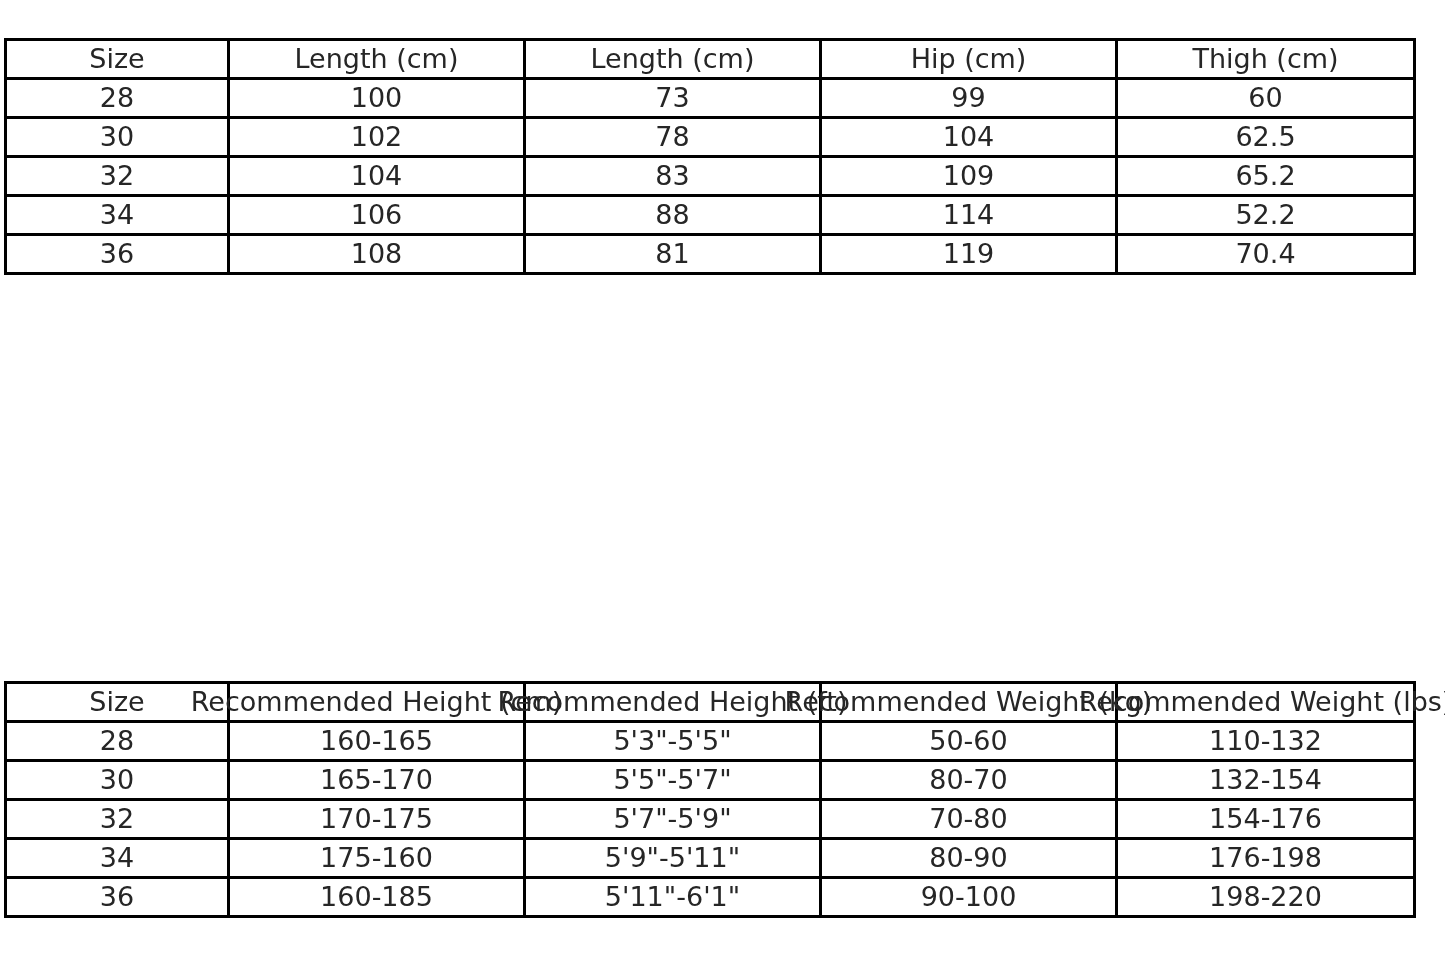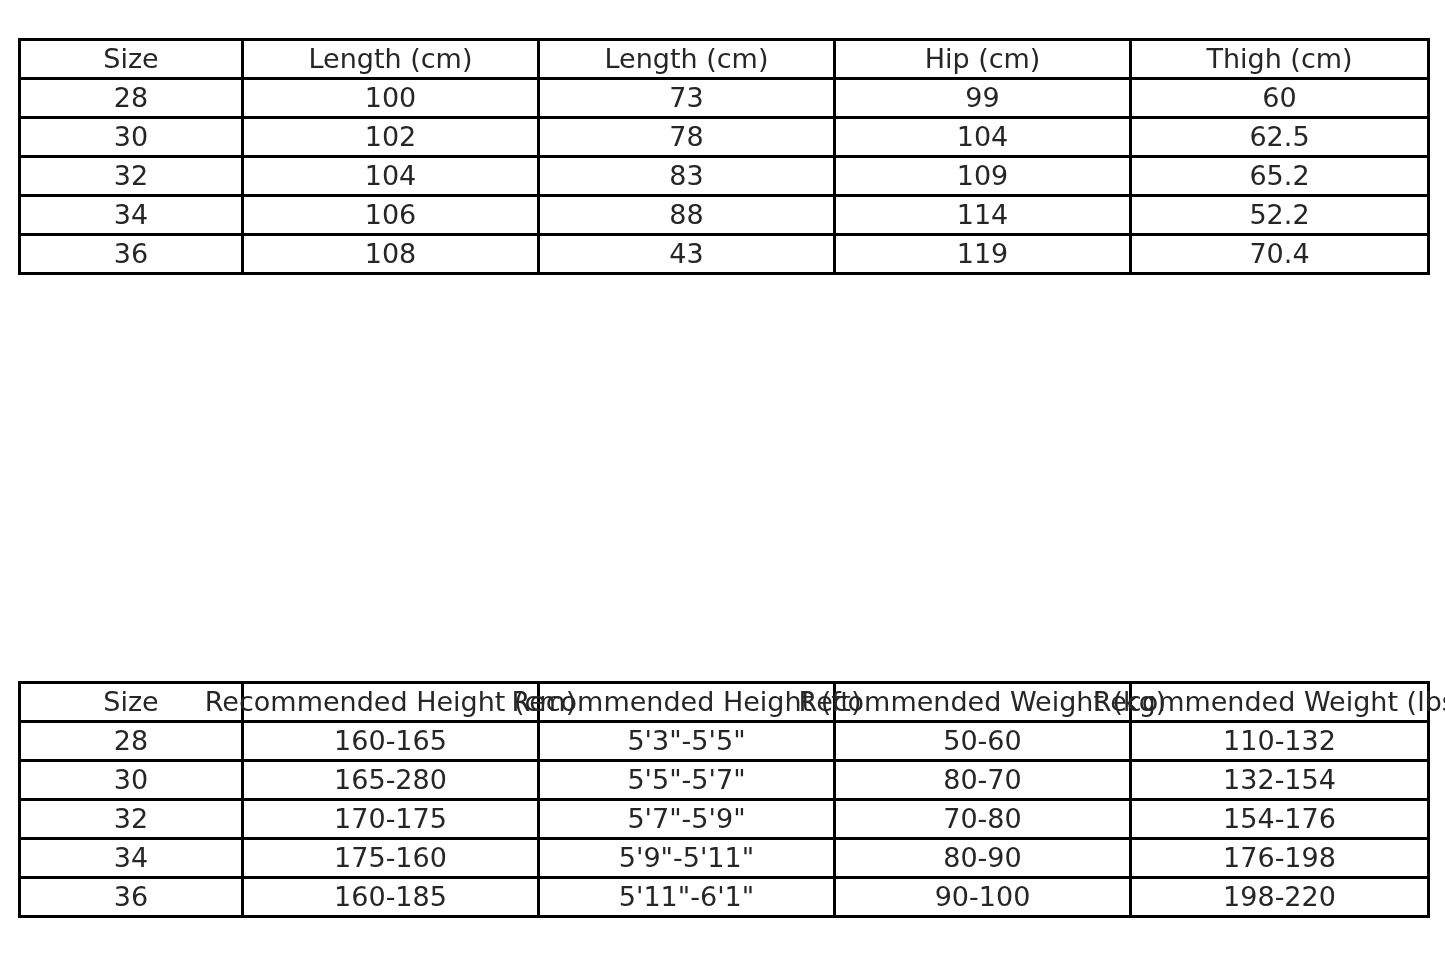--- a/index.html
+++ b/index.html
@@ -7,21 +7,21 @@
     width: 1445px;
     height: 958px;
     background: #ffffff;
     overflow: hidden;
     position: relative;
     font-family: "DejaVu Sans", "Liberation Sans", sans-serif;
     color: #262626;
   }
   table {
     position: absolute;
-    left: 18px;
+    left: 4px;
     width: 1409px;
     border-collapse: collapse;
     table-layout: fixed;
     background: #ffffff;
   }
   #table-measurements { top: 38px; }
   #table-recommendations { top: 681px; }
   th, td {
     border: 3px solid #000000;
     font-size: 27px;
@@ -93,21 +93,21 @@
       <tr>
         <td>34</td>
         <td>106</td>
         <td>88</td>
         <td>114</td>
         <td>52.2</td>
       </tr>
       <tr>
         <td>36</td>
         <td>108</td>
-        <td>43</td>
+        <td>81</td>
         <td>119</td>
         <td>70.4</td>
       </tr>
     </tbody>
   </table>
 
   <table id="table-recommendations">
     <colgroup>
       <col class="c-size">
         <col class="c-wide">
@@ -137,21 +137,21 @@
     <tbody>
       <tr>
         <td>28</td>
         <td>160-165</td>
         <td>5'3"-5'5"</td>
         <td>50-60</td>
         <td>110-132</td>
       </tr>
       <tr>
         <td>30</td>
-        <td>165-280</td>
+        <td>165-170</td>
         <td>5'5"-5'7"</td>
         <td>80-70</td>
         <td>132-154</td>
       </tr>
       <tr>
         <td>32</td>
         <td>170-175</td>
         <td>5'7"-5'9"</td>
         <td>70-80</td>
         <td>154-176</td>

